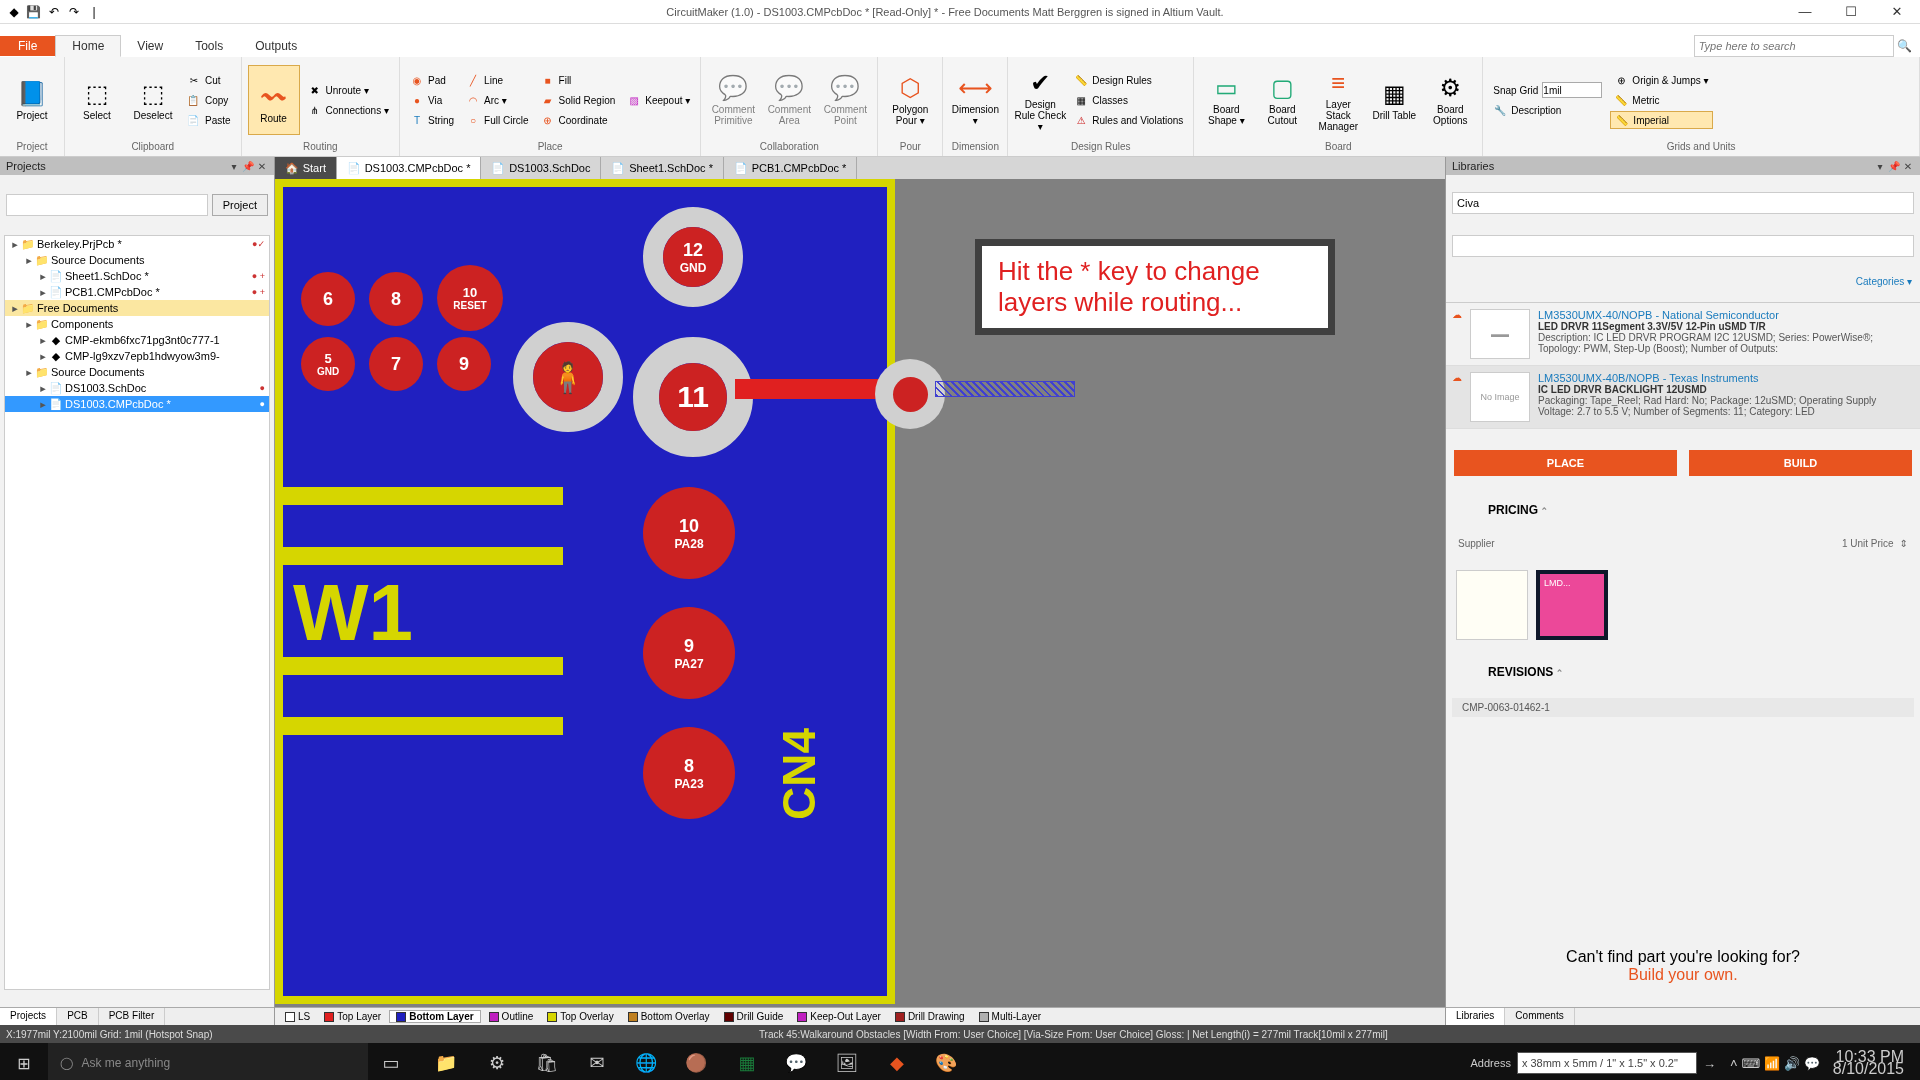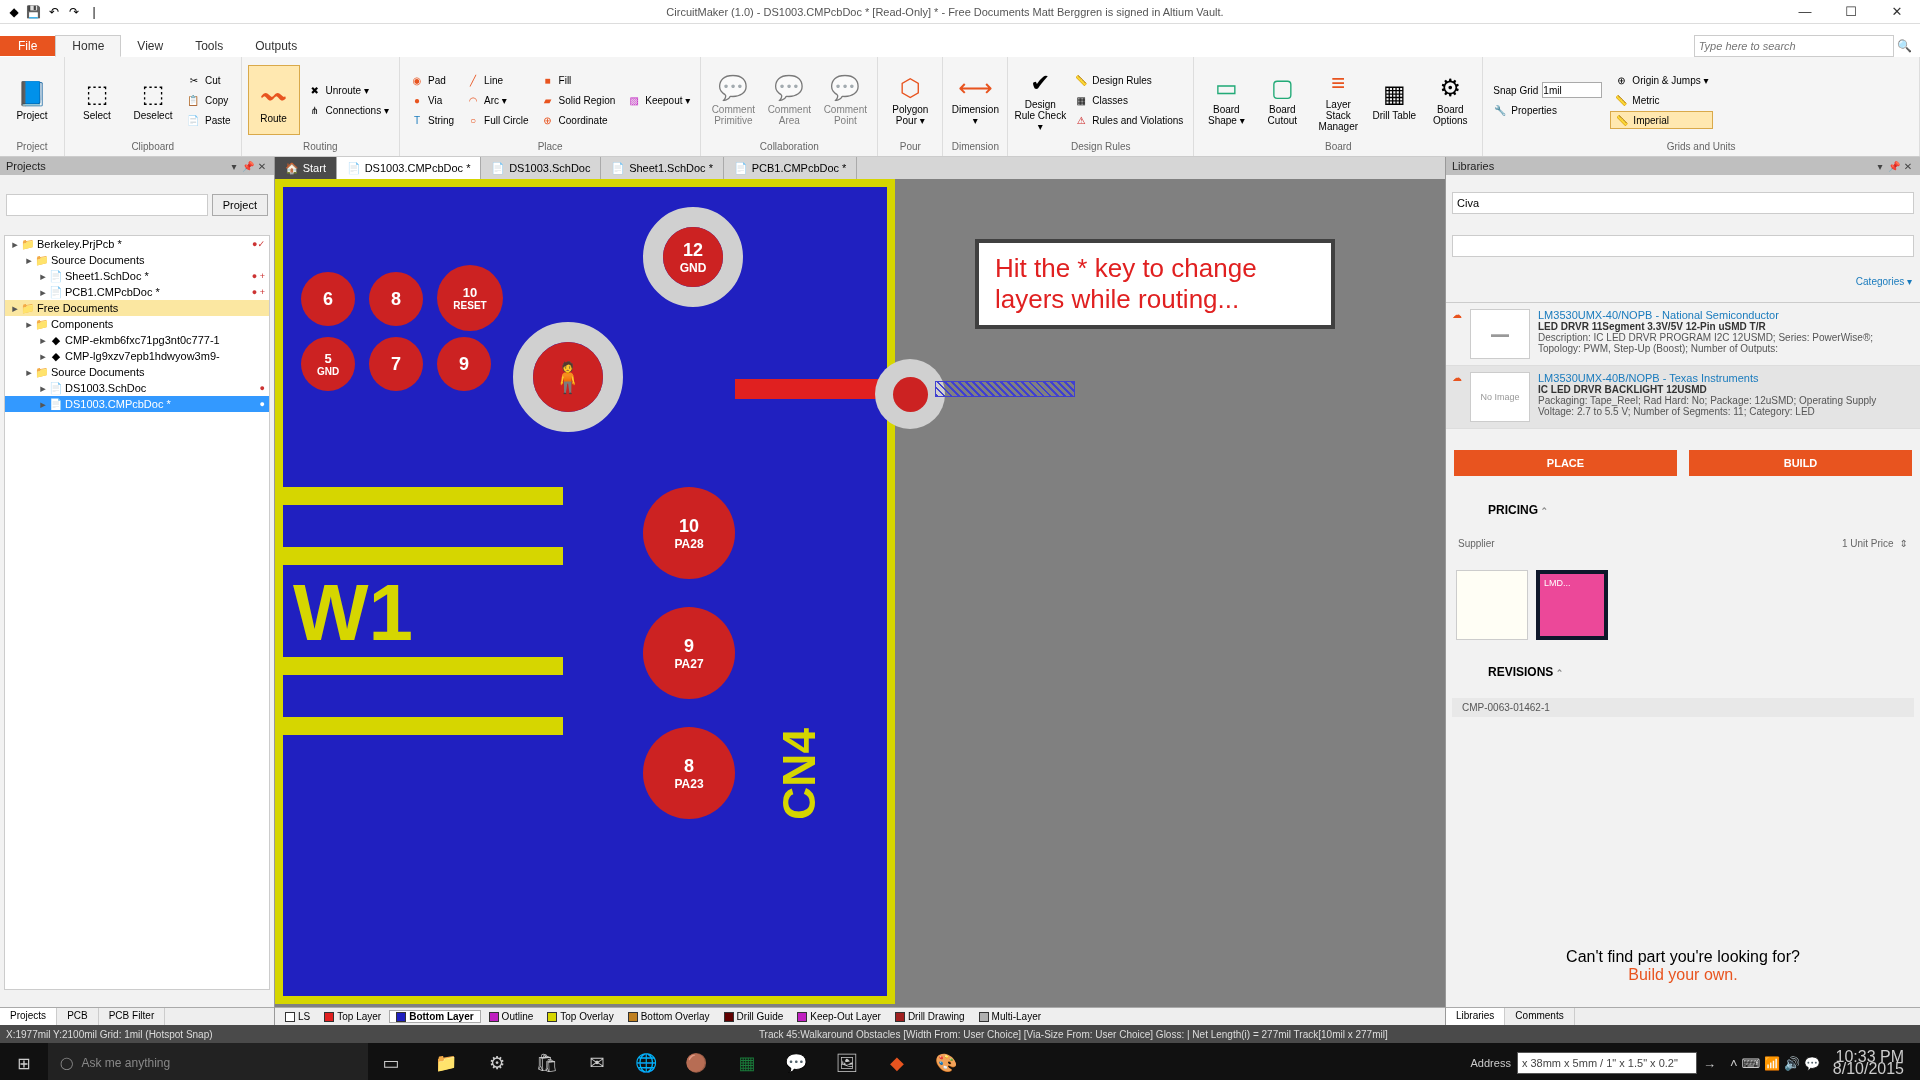--- a/index.html
+++ b/index.html
@@ -65,21 +65,21 @@
 .dtab.active { background: #fff; }
 .canvas { flex: 1; position: relative; overflow: hidden; background: #808080; }
 
 .pcb { position: absolute; left: 0; top: 0; width: 620px; height: 825px; background: #2020c0; border: 8px solid #d6d600; }
 .pad { position: absolute; border-radius: 50%; background: #c22; display: flex; flex-direction: column; align-items: center; justify-content: center; color: #fff; font-weight: bold; }
 .pad .num { font-size: 18px; }
 .pad .lab { font-size: 12px; }
 .ring { border: 20px solid #d0d0d0; background: transparent; }
 .ring .inner { width: 100%; height: 100%; border-radius: 50%; background: #c22; display: flex; flex-direction: column; align-items: center; justify-content: center; }
 .silklabel { position: absolute; color: #d6d600; font-weight: bold; }
-.hint { position: absolute; background: #fff; color: #e02020; font-size: 26px; padding: 10px 16px; border: 4px solid #404040; }
+.hint { position: absolute; background: #fff; color: #e02020; font-size: 26px; padding: 10px 16px; border: 7px solid #404040; }
 .trk { position: absolute; background: #e02020; height: 20px; }
 .via { position: absolute; border-radius: 50%; background: #d0d0d0; }
 .via .dot { width: 50%; height: 50%; margin: 25%; border-radius: 50%; background: #c22; }
 .hatch { position: absolute; height: 16px; background: repeating-linear-gradient(45deg,#4040d0 0,#4040d0 2px,transparent 2px,transparent 5px); border: 1px solid #4040d0; }
 
 
 .layertabs { height: 18px; background: #eee; display: flex; align-items: center; font-size: 10px; gap: 2px; padding: 0 4px; border-top: 1px solid #aaa; }
 .ltab { display: flex; align-items: center; gap: 3px; padding: 0 6px; }
 .ltab.active { background: #fff; border: 1px solid #aaa; font-weight: bold; }
 .lsq { width: 10px; height: 10px; border: 1px solid #333; }
@@ -356,21 +356,21 @@
   </div>
   <div class="rgroup" style="flex:1">
     <div class="gbody">
       <div class="smallbtns">
         <div class="sbtn">
             <span>Snap Grid</span> 
             <input style="width: 60px; height: 16px; border: 1px solid rgb(170, 170, 170); font-size: 10px;" value="1mil">
           </div>
         <div class="sbtn">
             <span class="ico">🔧</span>
-            <span>Properties</span>
+            <span>Description</span>
           </div>
       </div>
       <div class="smallbtns">
         <div class="sbtn">
             <span class="ico">⊕</span>
             <span>Origin &amp; Jumps ▾</span>
           </div>
         <div class="sbtn">
             <span class="ico">📏</span>
             <span>Metric</span>
@@ -538,20 +538,25 @@
         <div class="pad ring" style="left:230px;top:135px;width:110px;height:110px">
             <div class="inner">
               <span style="color:#d6d600;font-size:30px">🧍</span>
             </div>
           </div>
 
         <div class="pad ring" style="left:360px;top:20px;width:100px;height:100px">
             <div class="inner">
               <span class="num">12</span>
               <span class="lab">GND</span>
+            </div>
+          </div>
+        <div class="pad ring" style="left:350px;top:150px;width:120px;height:120px;border-width:26px">
+            <div class="inner">
+              <span class="num" style="font-size:30px">11</span>
             </div>
           </div>
         <div class="pad" style="left:360px;top:300px;width:92px;height:92px">
             <span class="num">10</span>
             <span class="lab">PA28</span>
           </div>
         <div class="pad" style="left:360px;top:420px;width:92px;height:92px">
             <span class="num">9</span>
             <span class="lab">PA27</span>
           </div>

